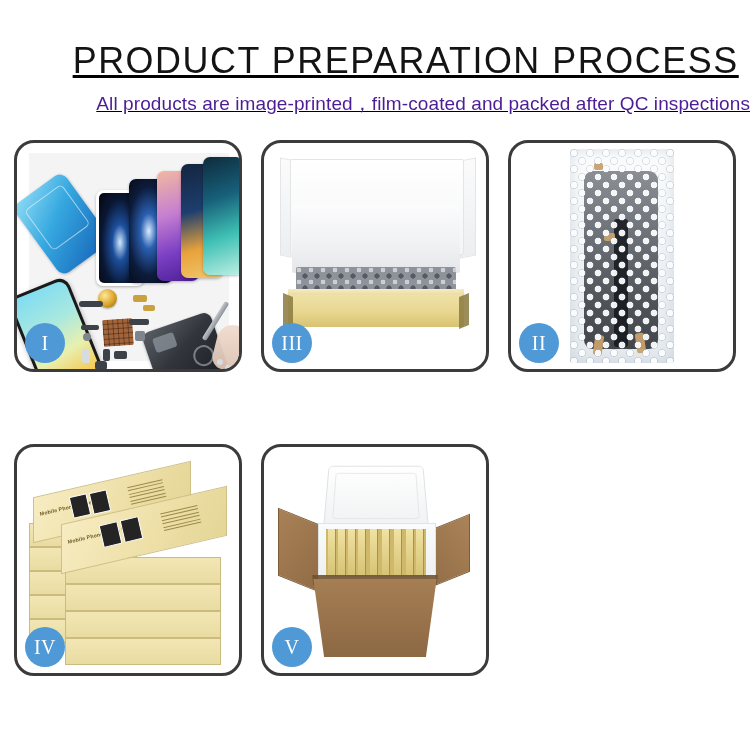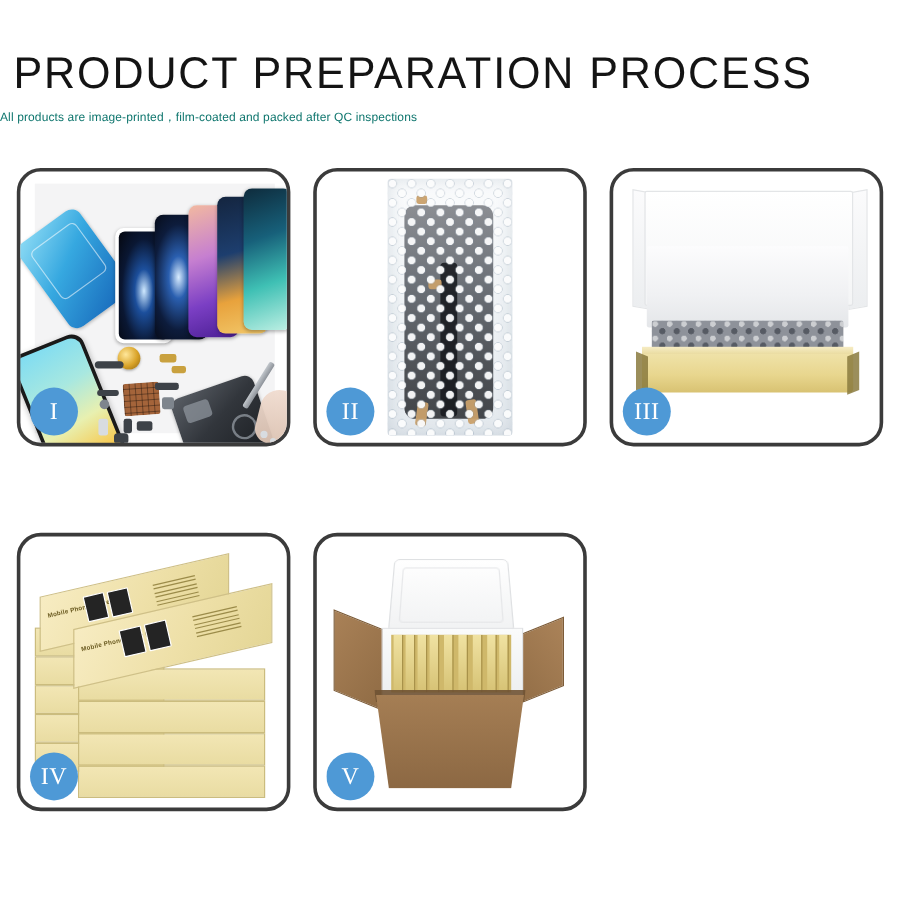--- a/index.html
+++ b/index.html
@@ -12,37 +12,38 @@
     height: 750px;
     font-family: "Liberation Sans", sans-serif;
     overflow: hidden;
     position: relative;
   }
 
   
   .header {
     width: 100%;
     padding-top: 40px;
-    text-align: left;
+    text-align: right;
+    text-decoration: underline;
   }
   .page-title {
     font-family: "Liberation Sans", sans-serif;
     font-size: 37px;
     font-weight: 500;
     letter-spacing: 1.6px;
     color: #141414;
     line-height: 42px;
     transform: scaleX(0.97);
     white-space: nowrap;
   }
   .page-subtitle {
     font-family: "Liberation Sans", sans-serif;
-    font-size: 10px;
+    font-size: 19px;
     font-weight: 400;
-    color: #0f766e;
+    color: #4c1d95;
     letter-spacing: 0.1px;
     margin-top: 9px;
     white-space: nowrap;
   }
 
   
   .grid {
     position: absolute;
     left: 14px;
     top: 140px;
@@ -416,44 +417,44 @@
       <div class="tiny" style="left:112px;top:176px;width:20px;height:6px;"></div>
       <div class="tiny l" style="left:118px;top:188px;width:10px;height:10px;border-radius:2px;"></div>
       <div class="tiny w" style="left:200px;top:216px;width:6px;height:6px;border-radius:50%;"></div>
       <div class="tiny w" style="left:208px;top:222px;width:5px;height:5px;border-radius:50%;"></div>
     </div>
     <div class="badge">I</div>
   </div>
 
   <div class="panel">
     <div class="panel-stage">
+      <div class="p3-lid-l"></div>
+      <div class="p3-lid-r"></div>
+      <div class="p3-lid"></div>
+      <div class="p3-foam"></div>
+      <div class="p3-wrap"></div>
+      <div class="p3-rim"></div>
+      <div class="p3-front"></div>
+    </div>
+    <div class="badge">III</div>
+  </div>
+
+  <div class="panel">
+    <div class="panel-stage">
       <div class="p2-bag">
         <div class="p2-part"></div>
         <div class="p2-strip"></div>
         <div class="p2-tape" style="left:24px;top:14px;width:9px;height:7px;"></div>
         <div class="p2-tape" style="left:34px;top:84px;width:11px;height:8px;"></div>
         <div class="p2-tape" style="left:24px;top:186px;width:9px;height:20px;transform:rotate(8deg);"></div>
         <div class="p2-tape" style="left:66px;top:184px;width:9px;height:20px;transform:rotate(-8deg);"></div>
         <div class="p2-bubbles"></div>
       </div>
     </div>
     <div class="badge">II</div>
-  </div>
-
-  <div class="panel">
-    <div class="panel-stage">
-      <div class="p3-lid-l"></div>
-      <div class="p3-lid-r"></div>
-      <div class="p3-lid"></div>
-      <div class="p3-foam"></div>
-      <div class="p3-wrap"></div>
-      <div class="p3-rim"></div>
-      <div class="p3-front"></div>
-    </div>
-    <div class="badge">III</div>
   </div>
 
   <div class="panel">
     <div class="panel-stage">
 
       <div class="stack-box" style="left:12px;top:76px;width:106px;height:22px;"></div>
       <div class="stack-box" style="left:12px;top:100px;width:106px;height:22px;"></div>
       <div class="stack-box" style="left:12px;top:124px;width:106px;height:22px;"></div>
       <div class="stack-box" style="left:12px;top:148px;width:106px;height:22px;"></div>
       <div class="stack-box" style="left:12px;top:172px;width:106px;height:22px;"></div>

